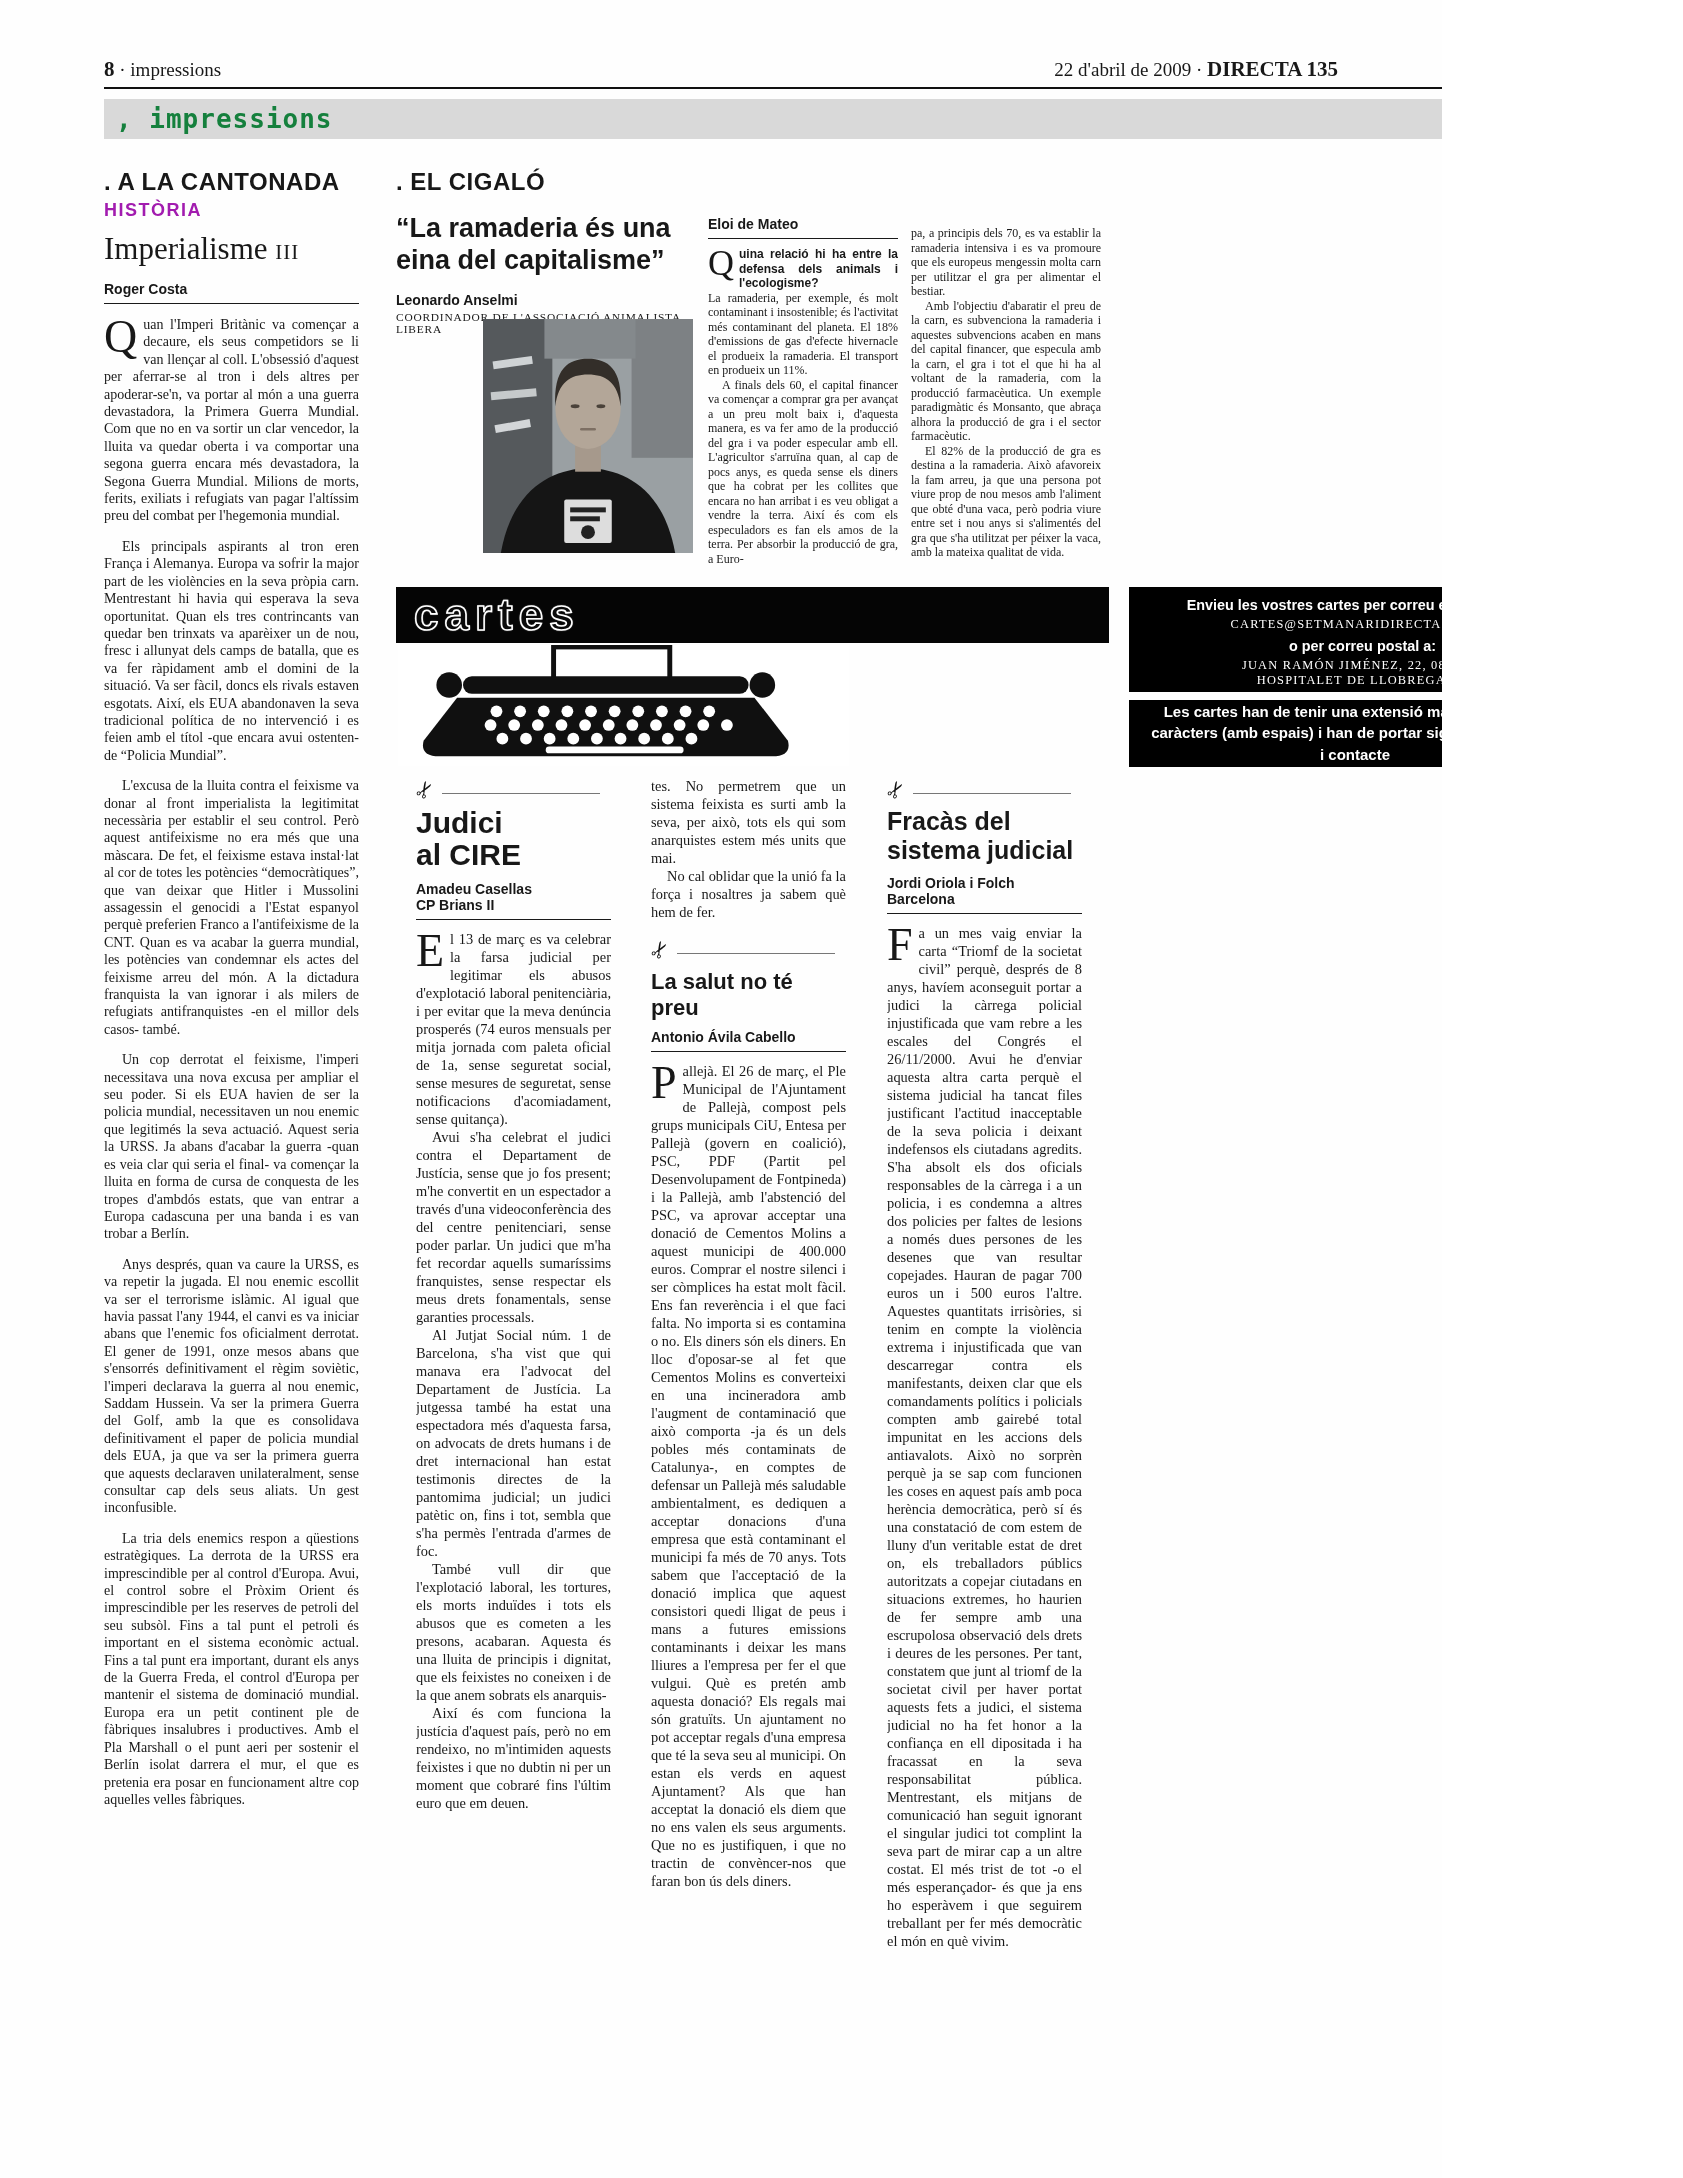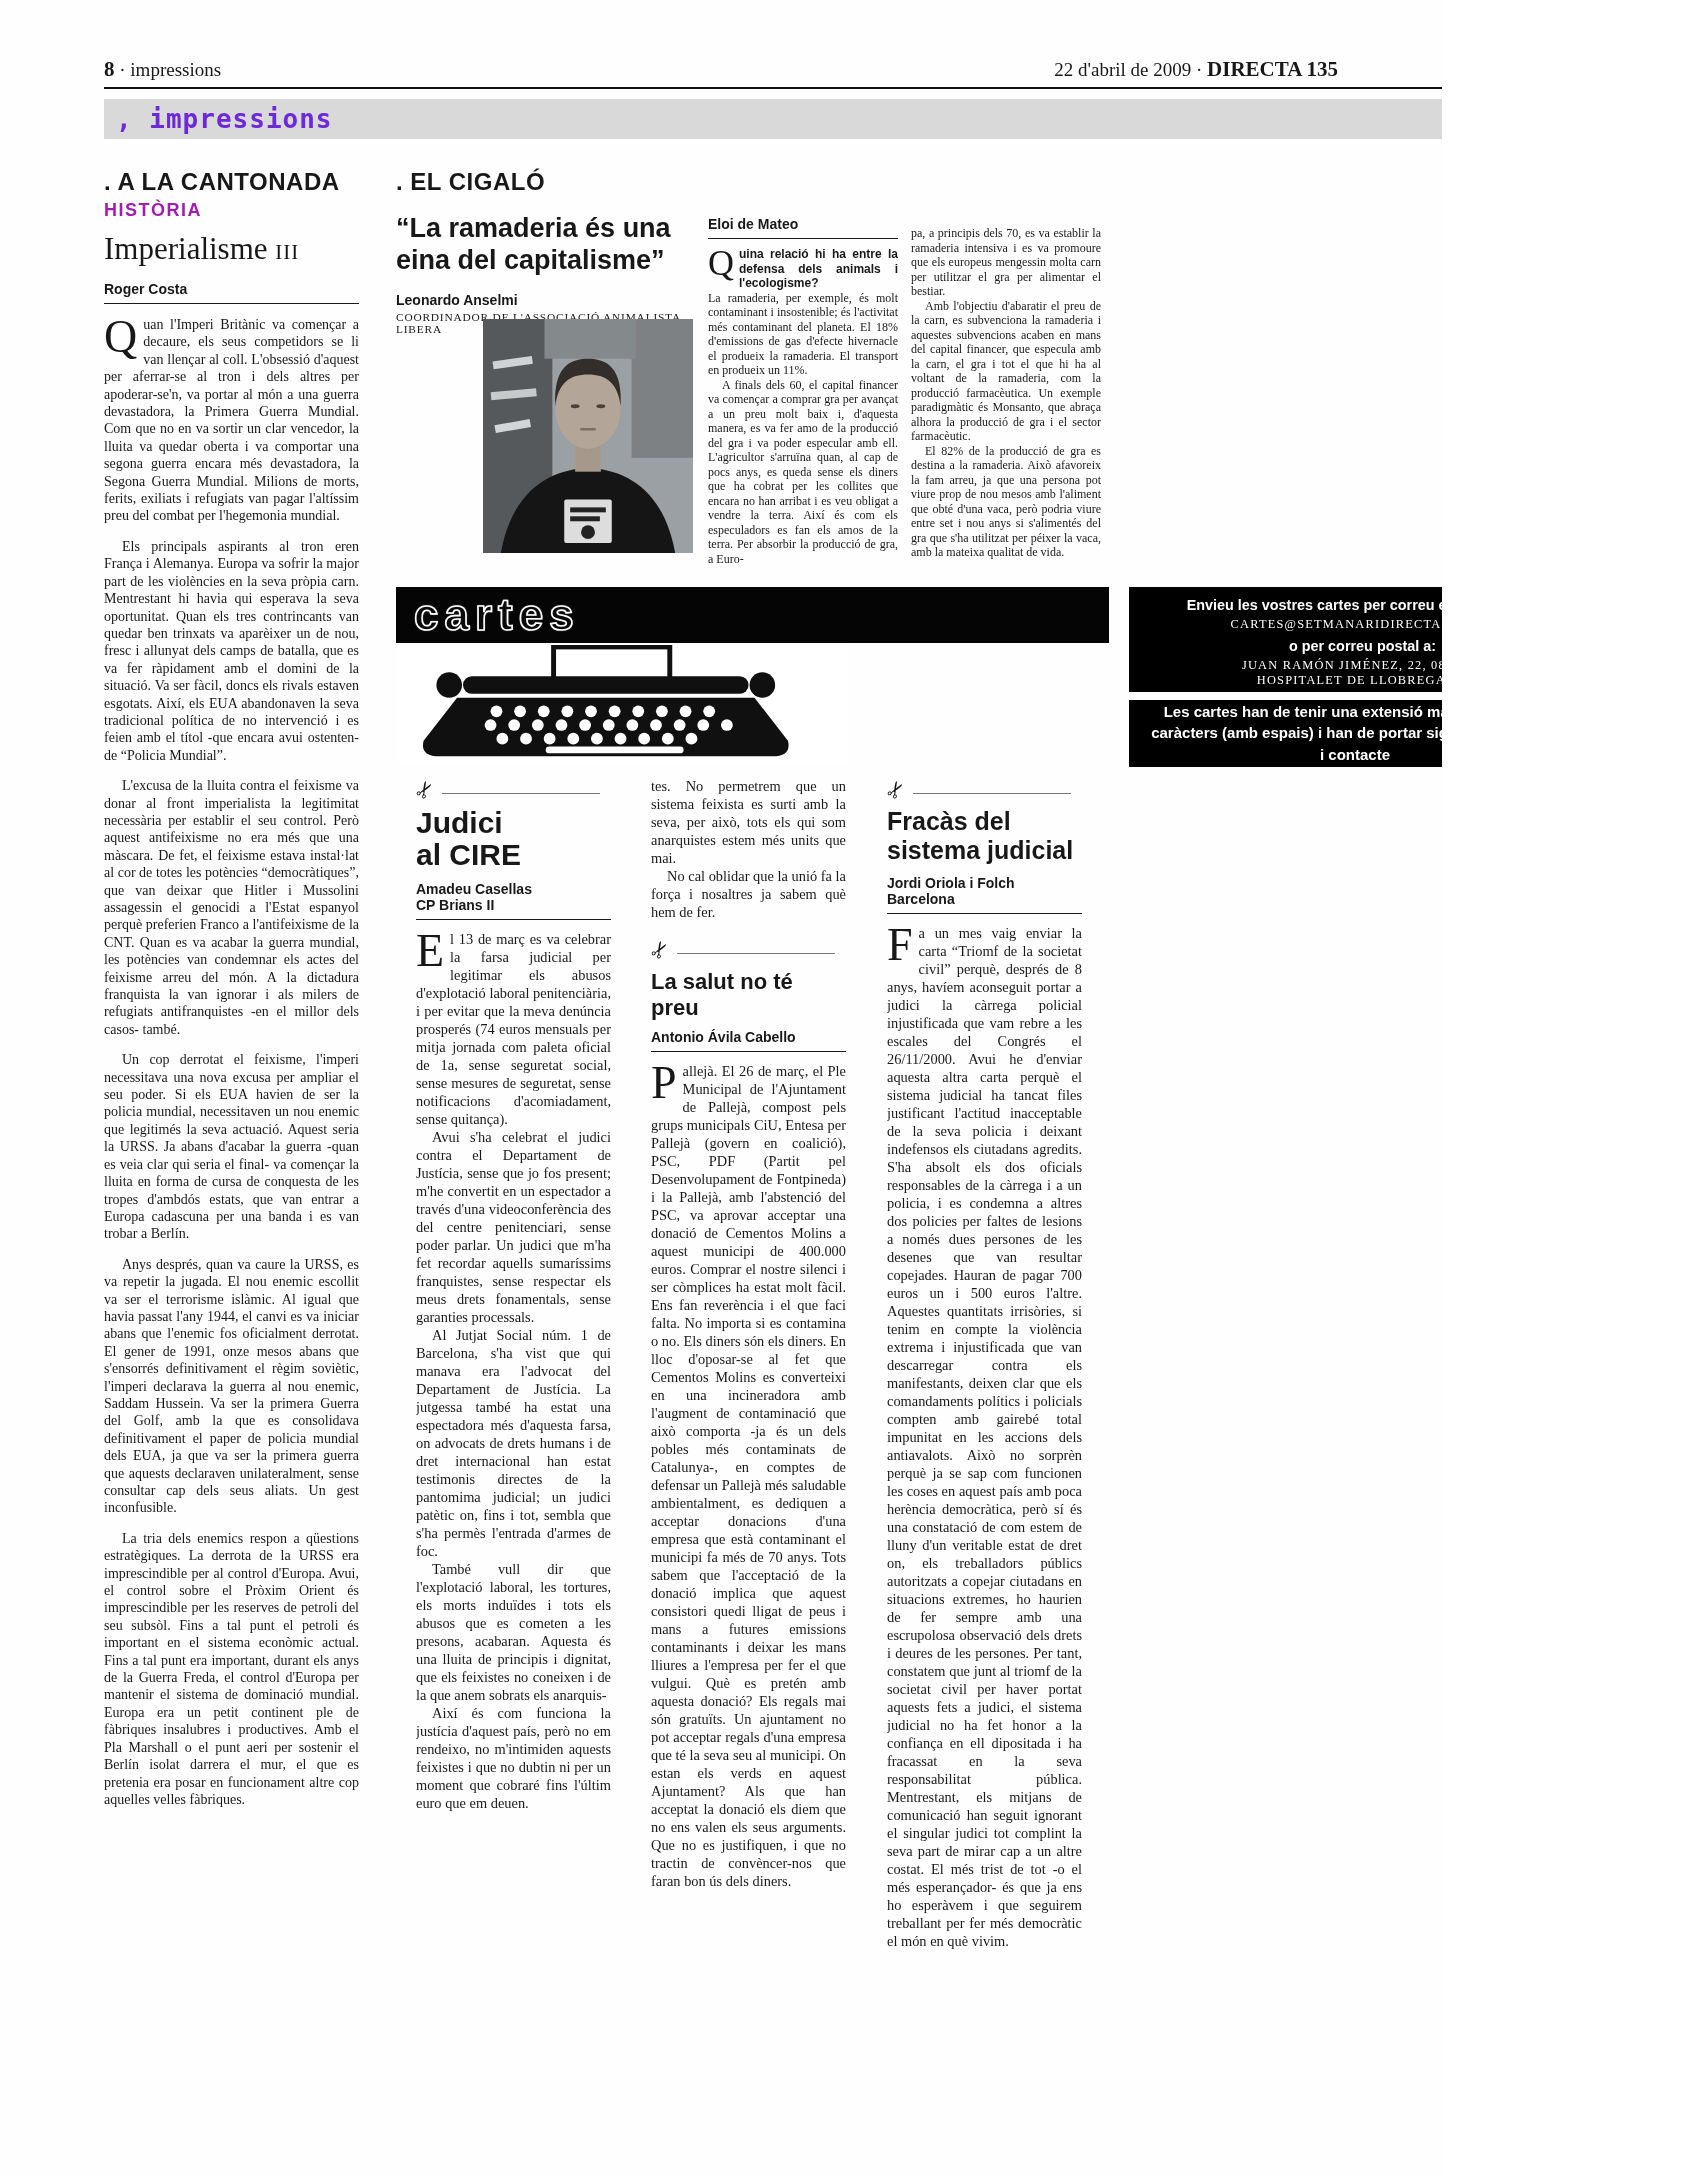--- a/index.html
+++ b/index.html
@@ -7,21 +7,21 @@
   #page { position:relative; width:1442px; height:2178px; background:#fefefe;
           font-family:"Liberation Serif", serif; color:#181818; overflow:hidden; }
   .abs { position:absolute; }
   .sans { font-family:"Liberation Sans", sans-serif; }
 
   .folio { font-size:19px; }
   .folio b { font-size:21px; }
   .header-rule { height:2px; background:#111; }
 
   .banner { background:#d9d9d9; font-family:"DejaVu Sans Mono", monospace; font-weight:bold;
-            font-size:26px; line-height:40px; padding-left:12px; color:#6d28d9; letter-spacing:1px; }
+            font-size:26px; line-height:40px; padding-left:12px; color:#15803d; letter-spacing:1px; }
 
   .sec-label { font-family:"Liberation Sans", sans-serif; font-weight:bold; font-size:24px; letter-spacing:0.5px; }
   .kicker { font-family:"Liberation Sans", sans-serif; font-weight:bold; font-size:18px;
             color:#a21caf; letter-spacing:1.5px; margin-top:4px; }
   .main-title { font-family:"Liberation Serif", serif; font-weight:normal; font-size:31px; margin-top:10px; }
   .main-title .numeral { font-size:21px; letter-spacing:1px; }
   .author { font-family:"Liberation Sans", sans-serif; font-weight:bold; font-size:14px; margin-top:14px; }
   .author-sub { font-family:"Liberation Sans", sans-serif; font-weight:bold; font-size:14px; }
   .rule { height:1px; background:#1a1a1a; margin-top:6px; }
 

